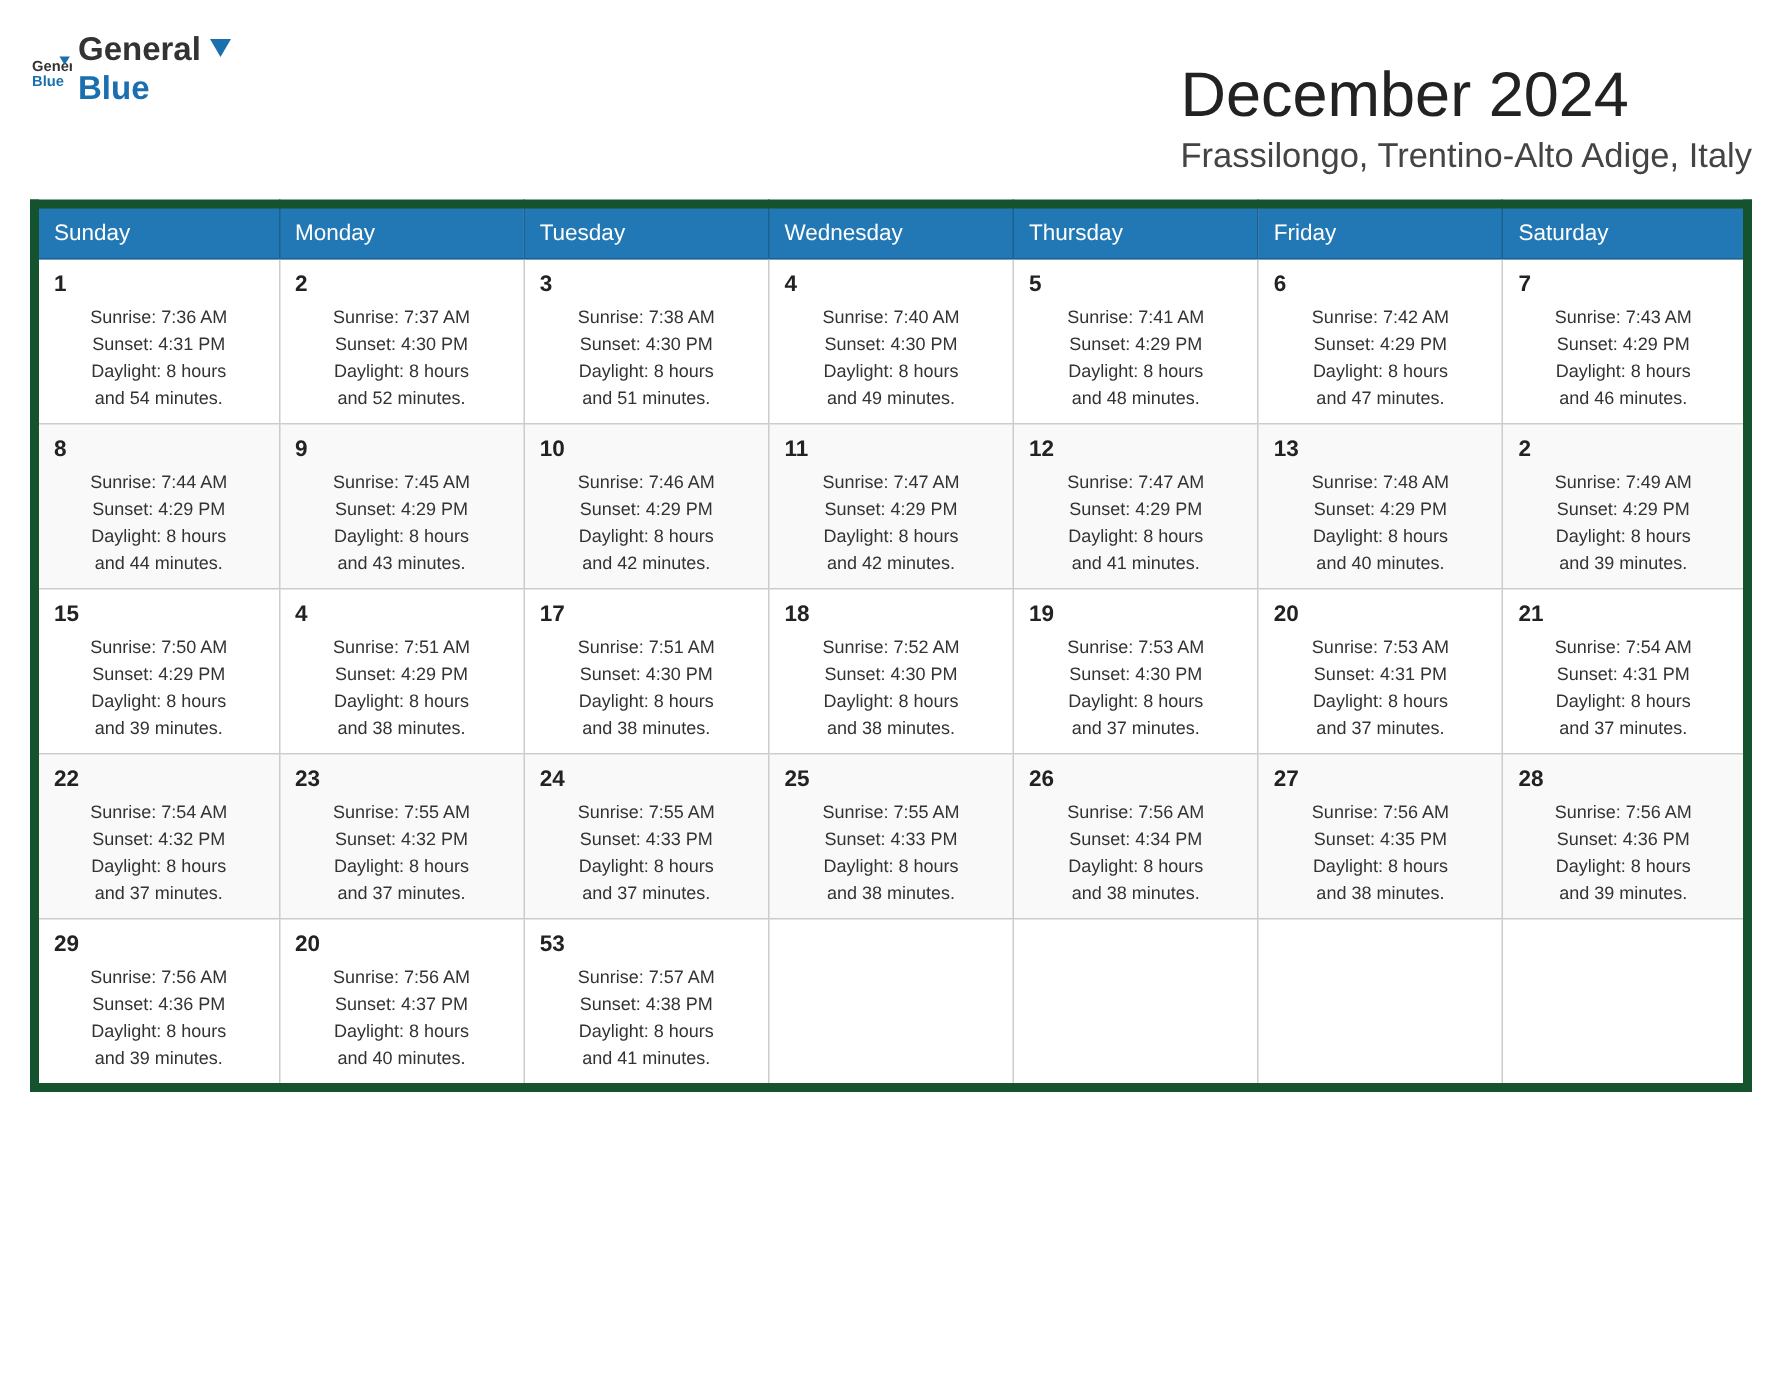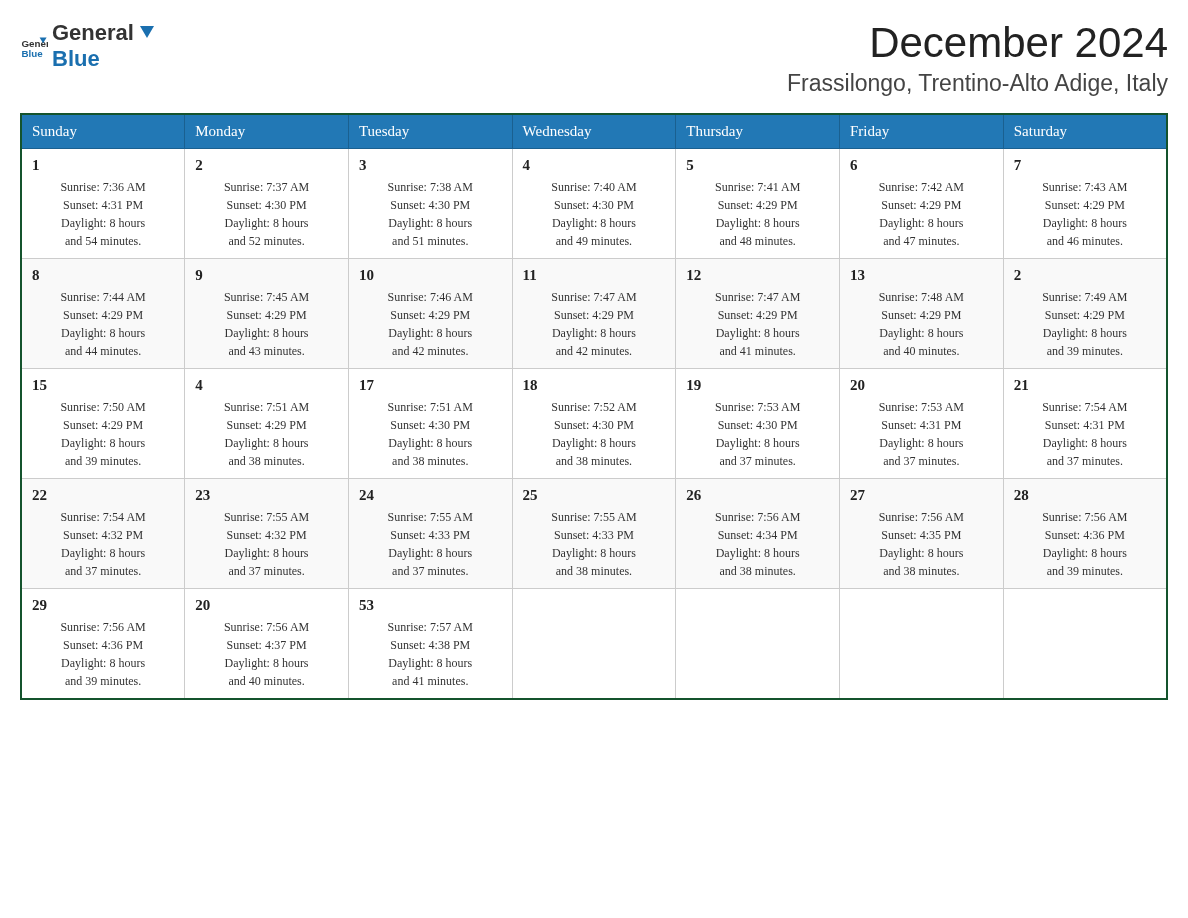--- a/index.html
+++ b/index.html
@@ -29,38 +29,37 @@
     .logo-text-blue {
       font-size: 22px;
       font-weight: bold;
       color: #1a6faf;
     }
     .logo-icon {
       width: 28px;
       height: 28px;
     }
     .title-section {
-      text-align: right;
+      margin-top: 20px;
     }
     .month-title {
       font-size: 42px;
       font-weight: 300;
       color: #222;
       line-height: 1.1;
     }
     .location {
       font-size: 23px;
       color: #444;
       margin-top: 4px;
     }
     .calendar {
       width: 100%;
       border-collapse: collapse;
-      border: 2px solid #14532d;
-      font-family: Liberation Serif, serif;
+      border: 6px solid #14532d;
     }
     .calendar th {
       background-color: #2278b5;
       color: #fff;
       font-size: 15px;
       font-weight: normal;
       padding: 8px 10px;
       text-align: left;
       border: 1px solid #1a6090;
     }

